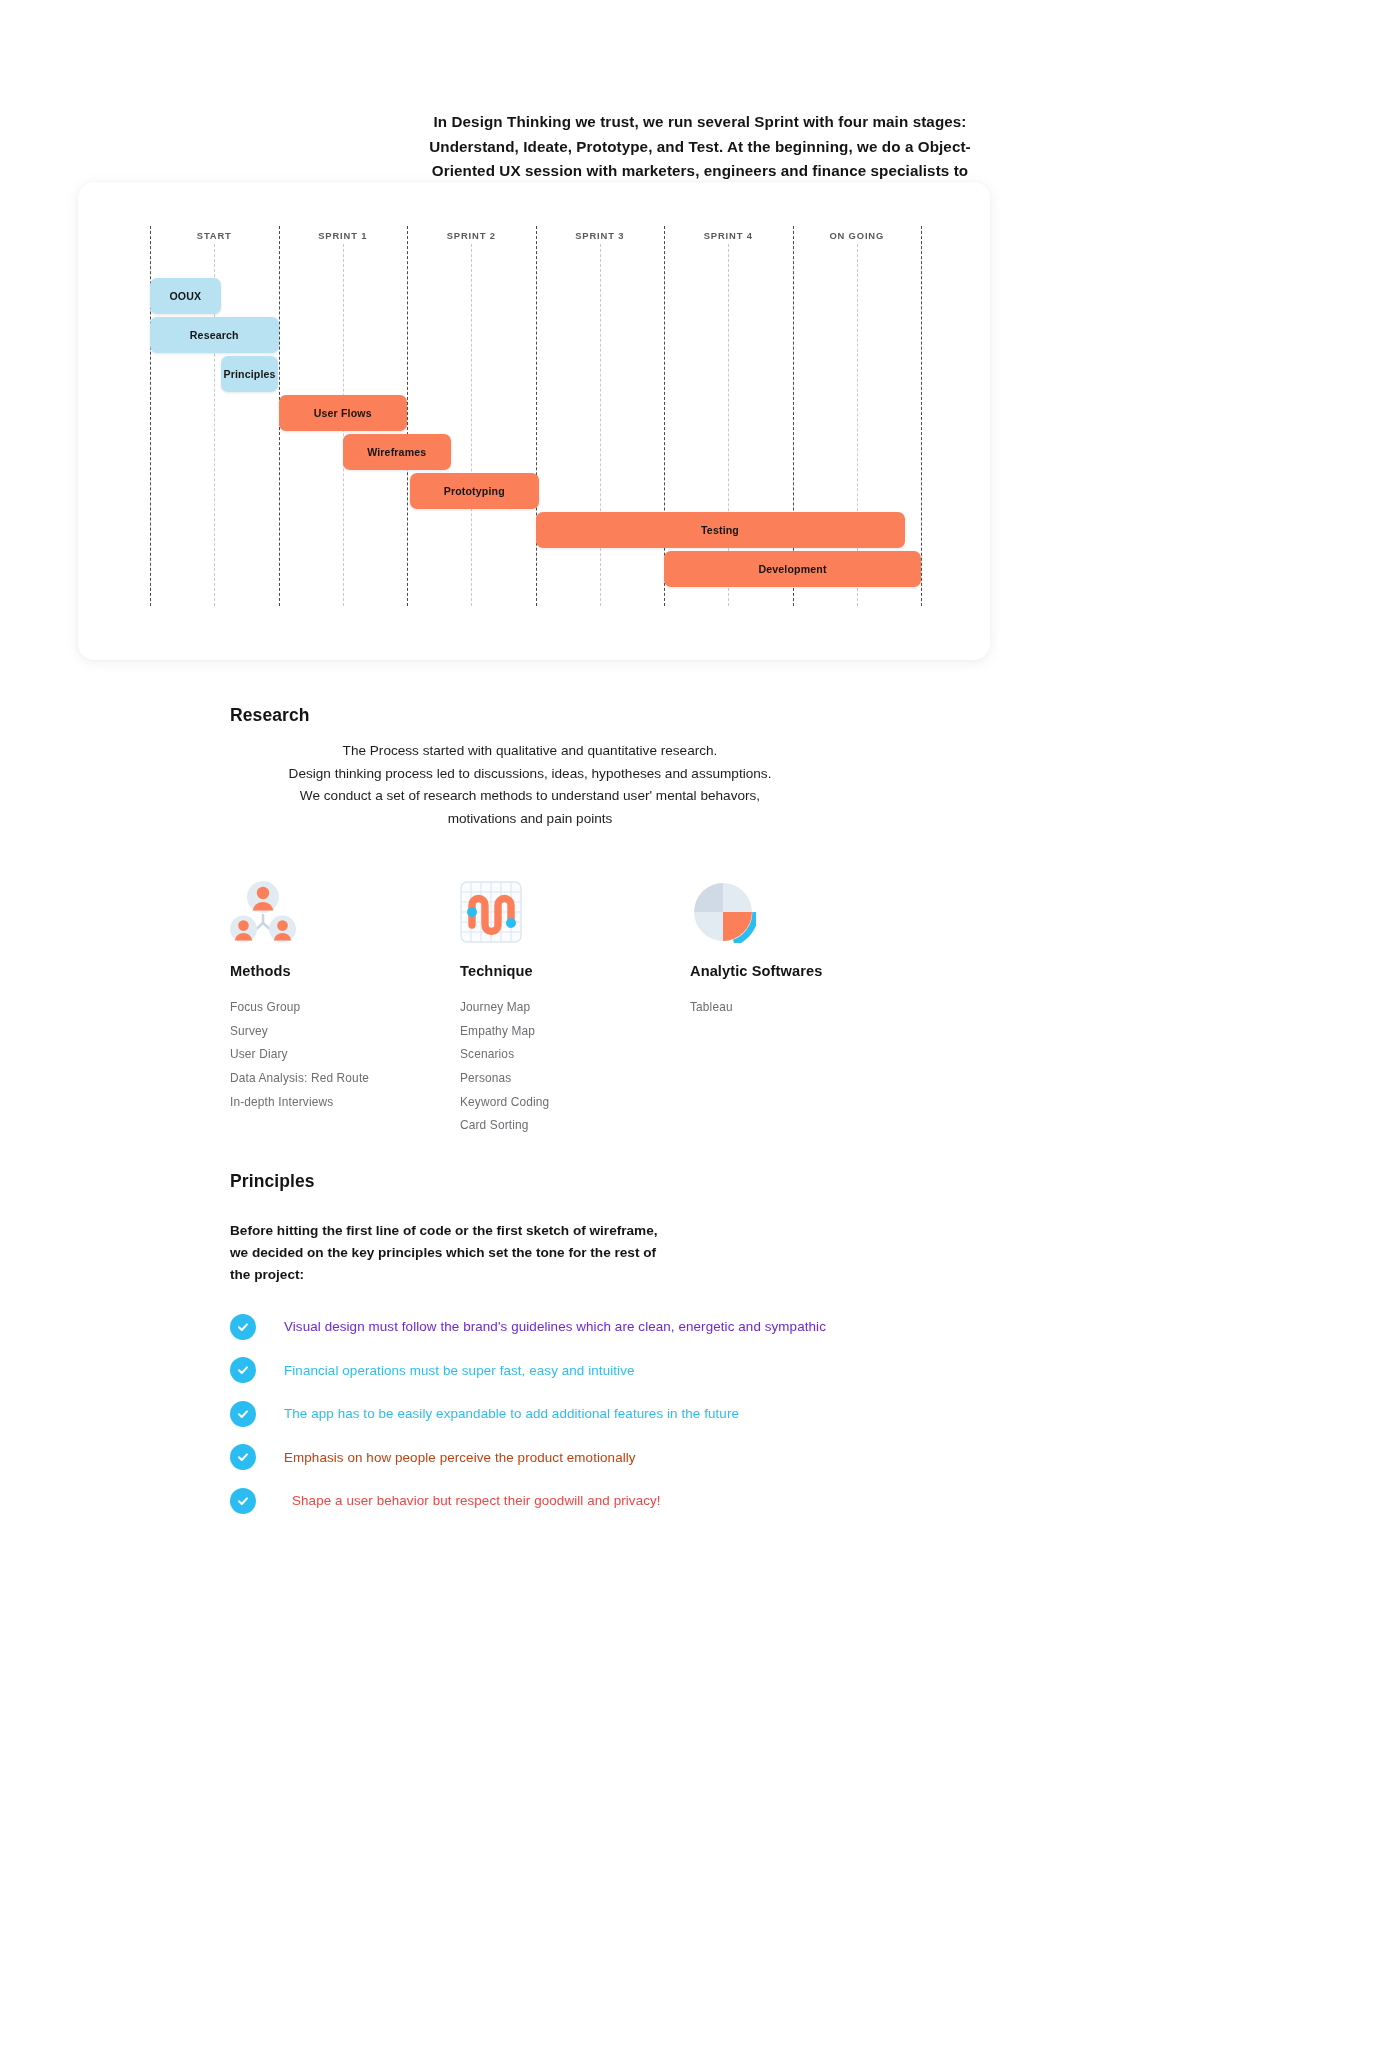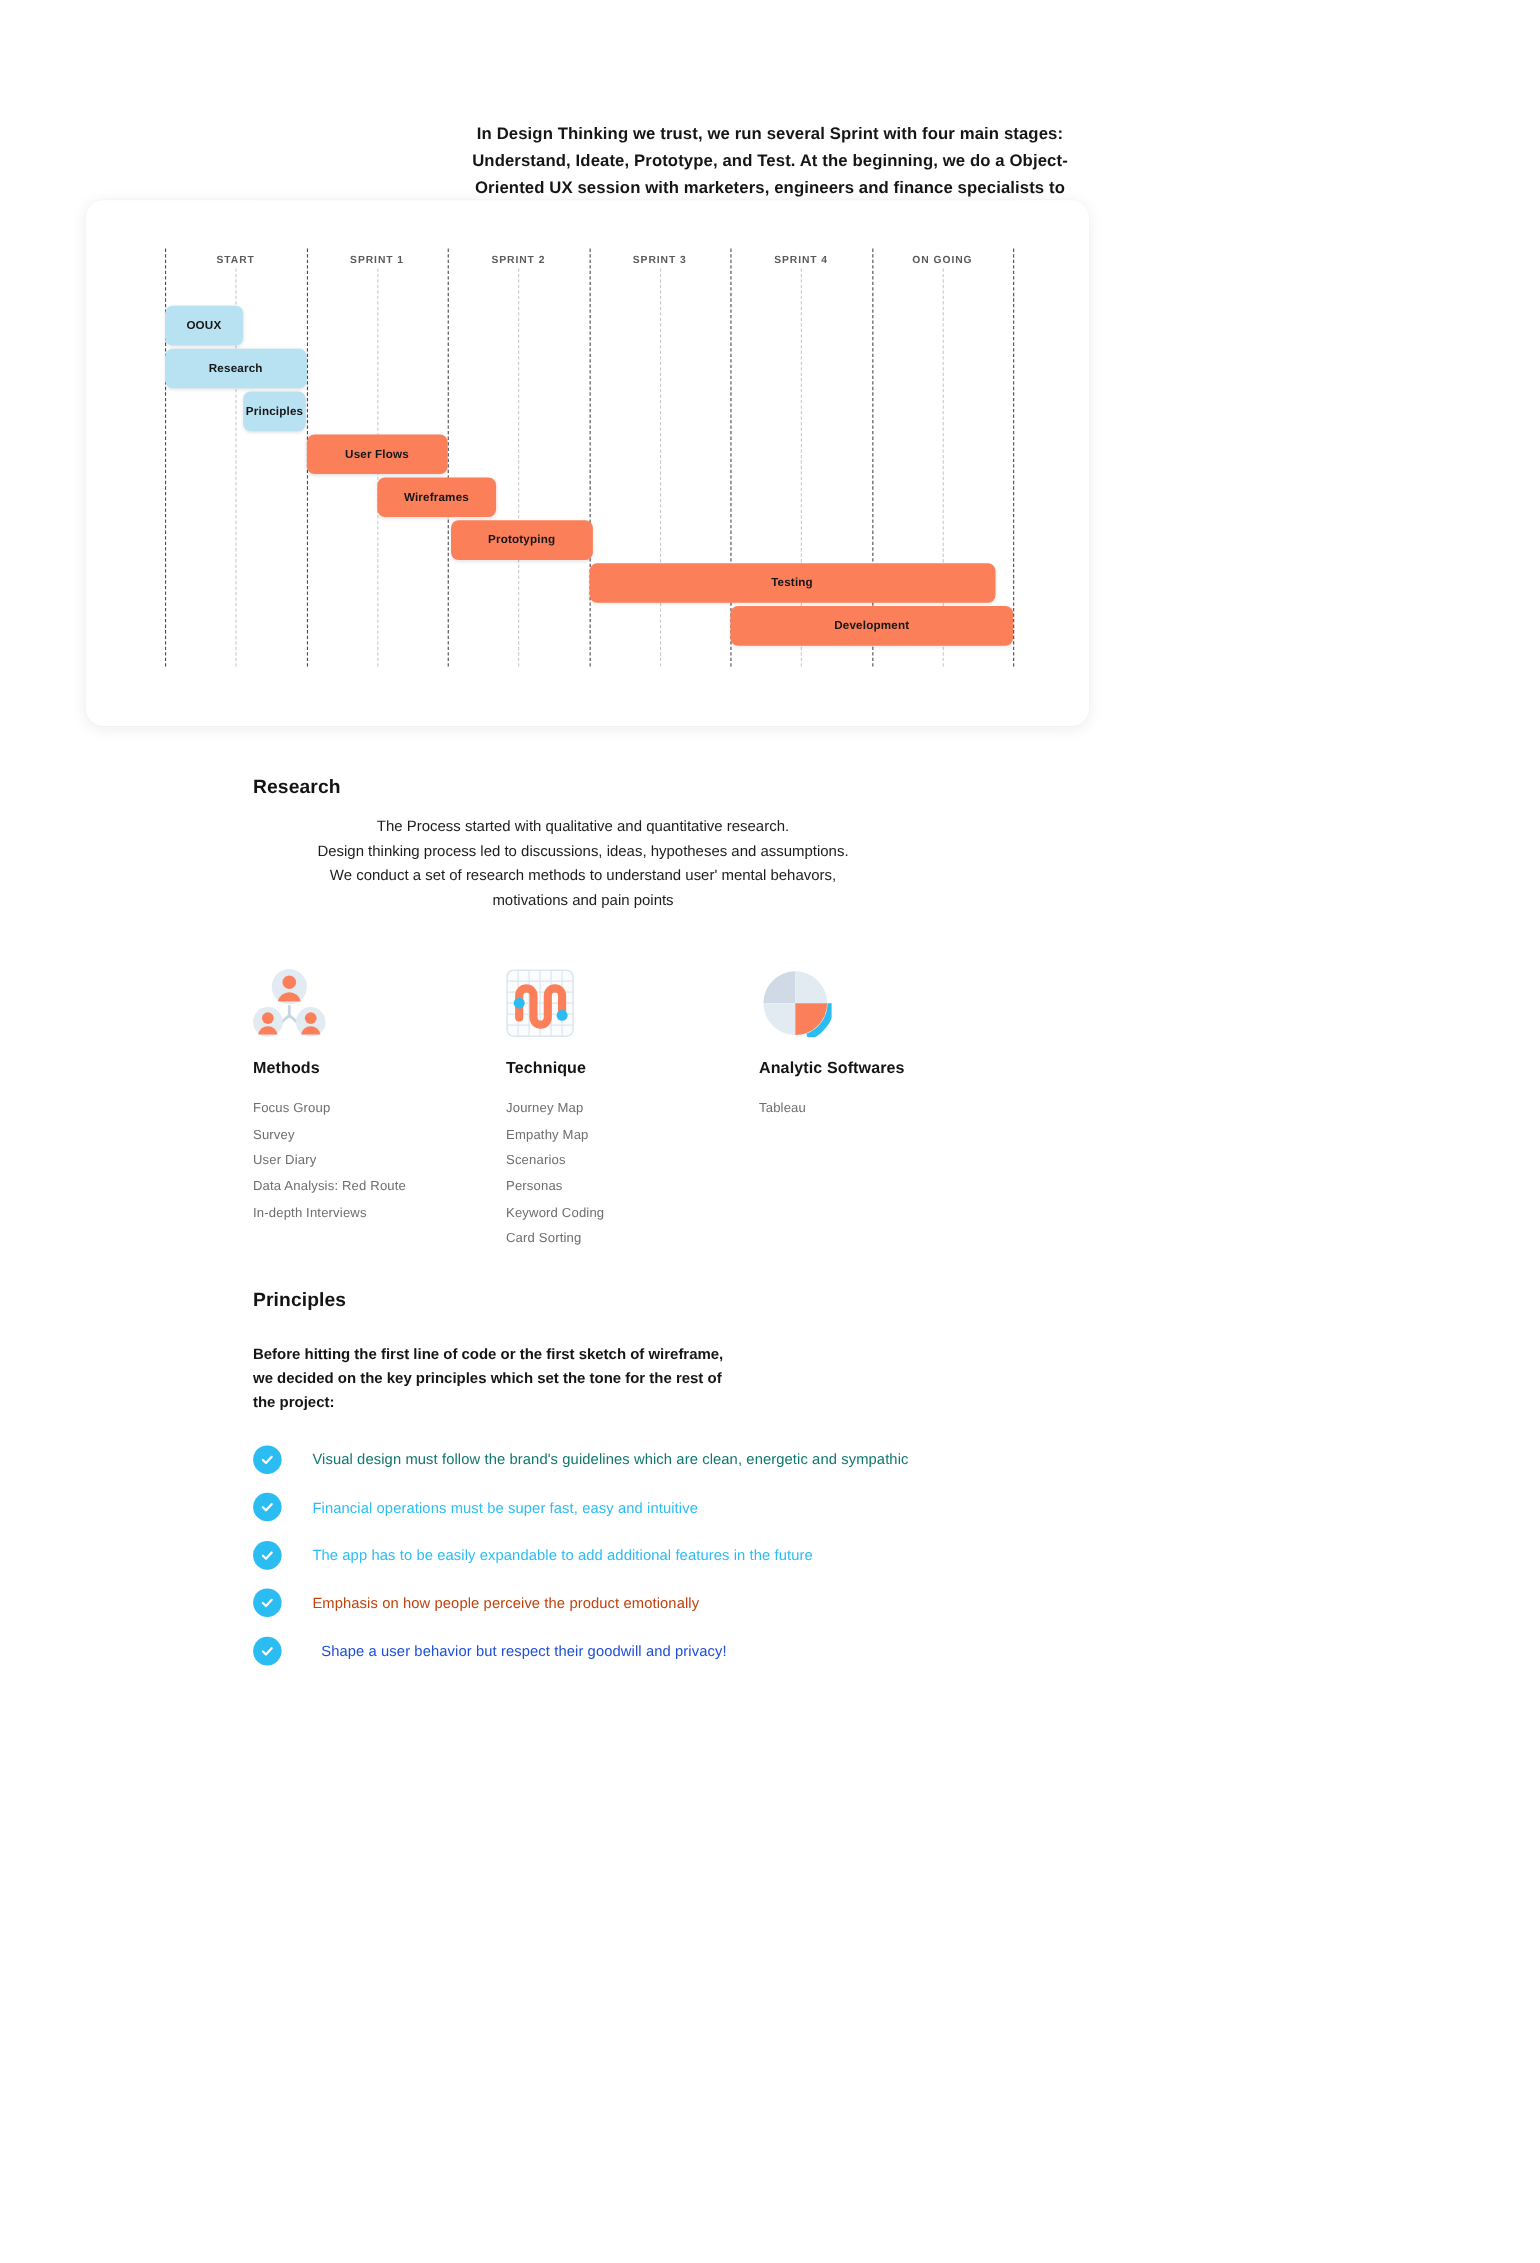--- a/index.html
+++ b/index.html
@@ -315,21 +315,21 @@
     <div>the project:</div>
   </div>
 
 <div class="principles-list" id="principles-list">
     <div class="principle-row">
       <div class="check-circle" style="background: rgb(43, 189, 242);">
         <svg width="14" height="14" viewBox="0 0 14 14">
           <path d="M3 7.3 L5.8 10 L11 4.4" fill="none" stroke="#ffffff" stroke-width="2" stroke-linecap="round" stroke-linejoin="round"></path>
         </svg>
       </div>
-      <div class="principle-text" style="color: #0f766e;">Visual design must follow the brand's guidelines which are clean, energetic and sympathic</div>
+      <div class="principle-text" style="color: #6d28d9;">Visual design must follow the brand's guidelines which are clean, energetic and sympathic</div>
     </div>
     <div class="principle-row">
       <div class="check-circle" style="background: rgb(43, 189, 242);">
         <svg width="14" height="14" viewBox="0 0 14 14">
           <path d="M3 7.3 L5.8 10 L11 4.4" fill="none" stroke="#ffffff" stroke-width="2" stroke-linecap="round" stroke-linejoin="round"></path>
         </svg>
       </div>
       <div class="principle-text" style="color: rgb(43, 189, 242);">Financial operations must be super fast, easy and intuitive</div>
     </div>
     <div class="principle-row">
@@ -347,15 +347,15 @@
         </svg>
       </div>
       <div class="principle-text" style="color: #c2410c;">Emphasis on how people perceive the product emotionally</div>
     </div>
     <div class="principle-row">
       <div class="check-circle" style="background: rgb(43, 189, 242);">
         <svg width="14" height="14" viewBox="0 0 14 14">
           <path d="M3 7.3 L5.8 10 L11 4.4" fill="none" stroke="#ffffff" stroke-width="2" stroke-linecap="round" stroke-linejoin="round"></path>
         </svg>
       </div>
-      <div class="principle-text" style="color: #1d4ed8; margin-left: 36px;">Shape a user behavior but respect their goodwill and privacy!</div>
+      <div class="principle-text" style="color: #ef4444; margin-left: 36px;">Shape a user behavior but respect their goodwill and privacy!</div>
     </div>
   </div>
 
 </body></html>

